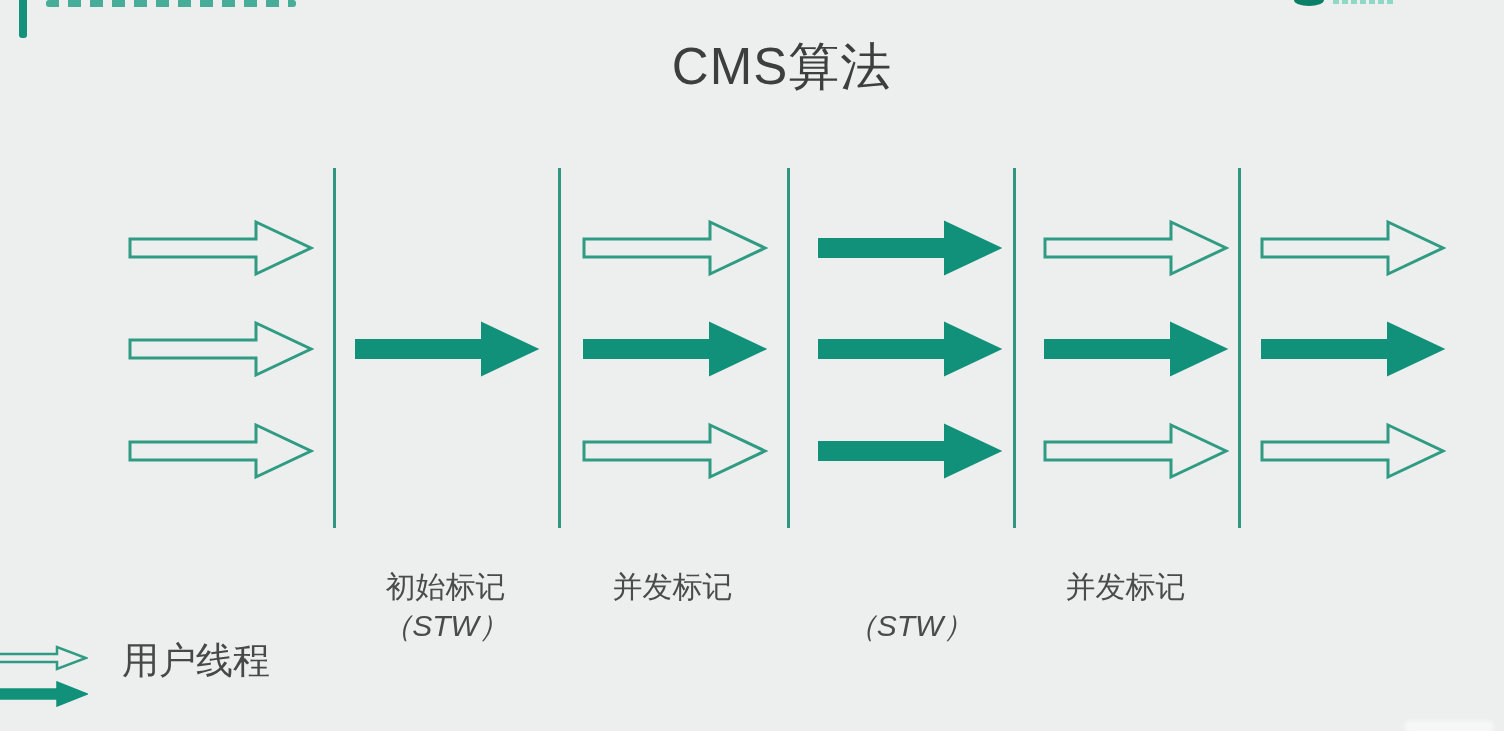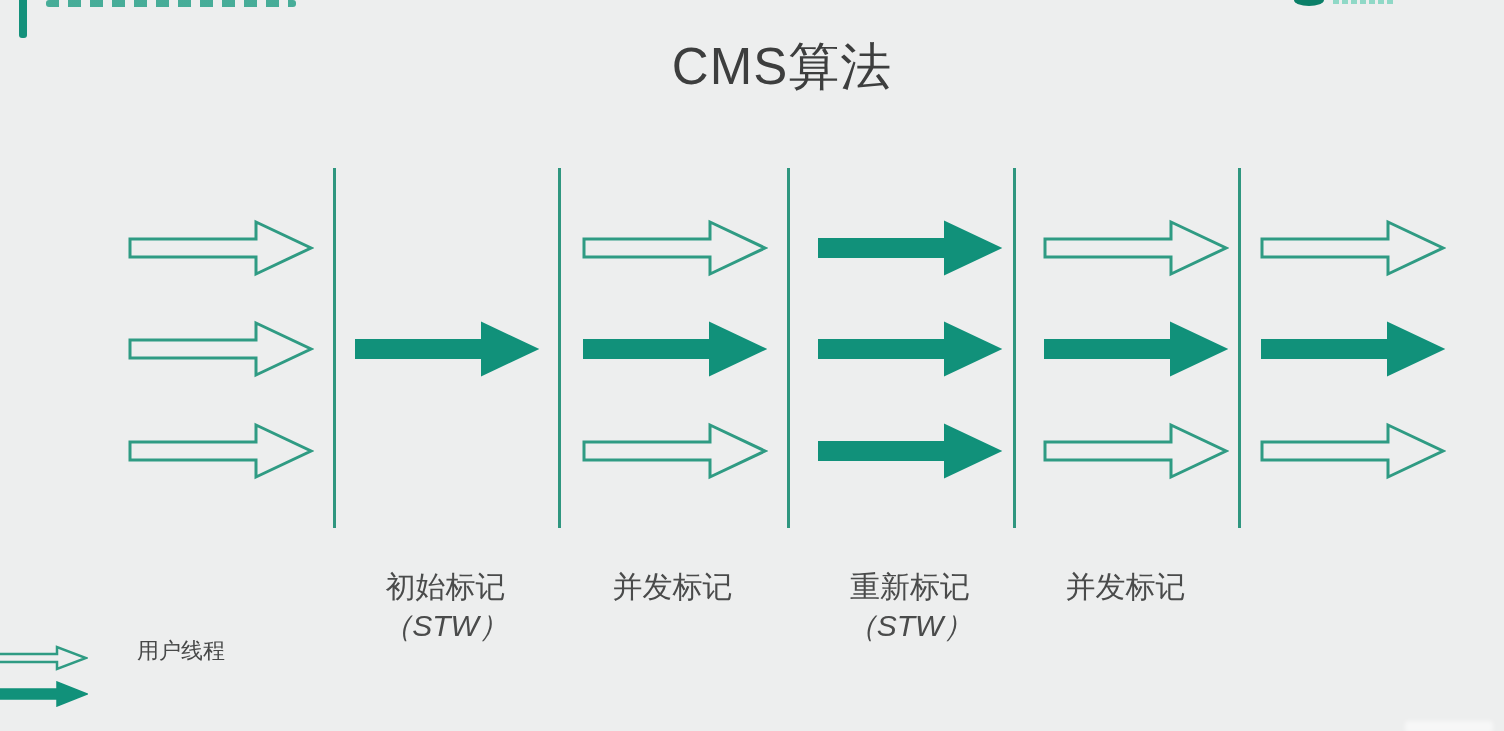--- a/index.html
+++ b/index.html
@@ -55,21 +55,21 @@
     color:#4a4b4b;font-size:30px;
   }
   .phase-label{top:567px;}
   .phase-sublabel{top:606px;font-style:italic;}
   
   .legend-arrow{position:absolute;width:92px;height:26px;}
   .legend-arrow svg{display:block;width:100%;height:100%;}
   .legend-arrow[data-type="user"] polygon{fill:none;stroke:#2f9b83;stroke-width:2.5;}
   .legend-arrow[data-type="gc"] polygon{fill:#11917a;stroke:#11917a;stroke-width:1.5;}
   .legend-label{
-    position:absolute;left:137px;color:#474848;font-size:22px;
+    position:absolute;left:122px;color:#474848;font-size:37px;
   }
   
   .watermark{
     position:absolute;left:1405px;top:721px;width:88px;height:12px;
     background:rgba(255,255,255,.55);
     filter:blur(2px);border-radius:3px;
   }
 </style>
 </head>
 <body>
@@ -171,21 +171,20 @@
     </div>
   <div class="arrow" style="left:1260px;top:422px" data-type="user">
       <svg viewBox="0 0 186 58" preserveAspectRatio="none">
         <polygon points="2,20 128,20 128,3 183,29 128,55 128,38 2,38"></polygon>
       </svg>
     </div>
 
   <div class="phase-label" style="left:333px;width:225px">初始标记</div>
   <div class="phase-sublabel" style="left:333px;width:225px">（STW）</div>
   <div class="phase-label" style="left:558px;width:229px">并发标记</div>
-  <div class="phase-label" style="left:790px;width:240px">重新标记</div>
   <div class="phase-sublabel" style="left:790px;width:240px">（STW）</div>
   <div class="phase-label" style="left:1013px;width:225px">并发标记</div>
 
   <div class="legend-arrow" style="left:-4px;top:645px" data-type="user">
       <svg viewBox="0 0 92 26" preserveAspectRatio="none">
         <polygon points="0,9 61,9 61,2 90,13 61,24 61,17 0,17"></polygon>
       </svg>
     </div>
   <div class="legend-label" style="top:636px">用户线程</div>
   <div class="legend-arrow" style="left:-4px;top:681px" data-type="gc">

